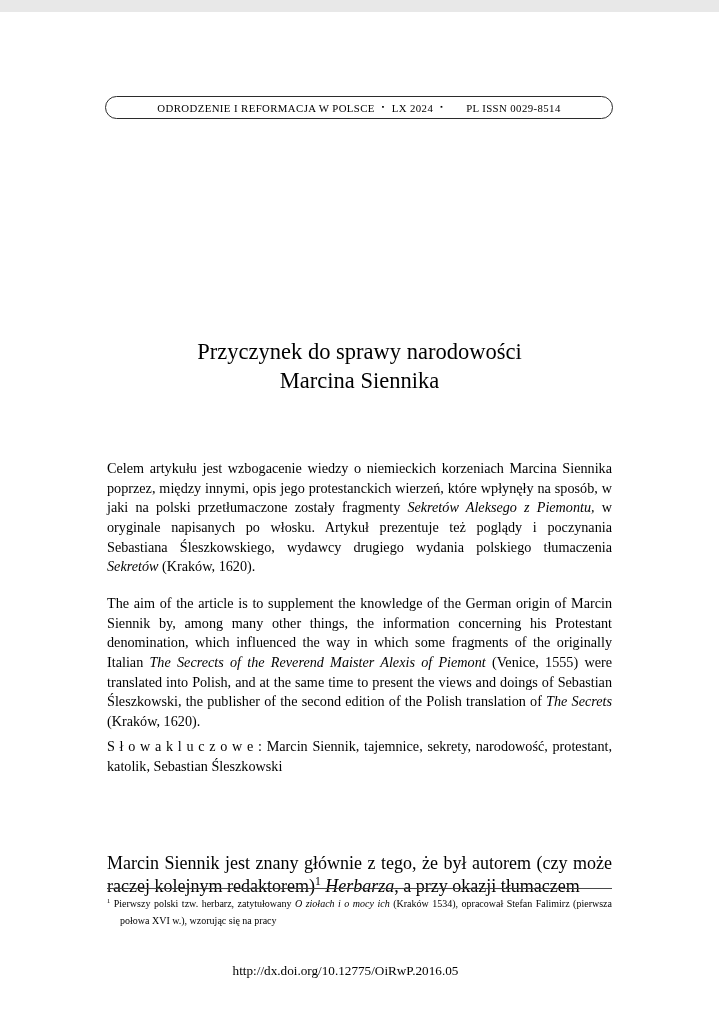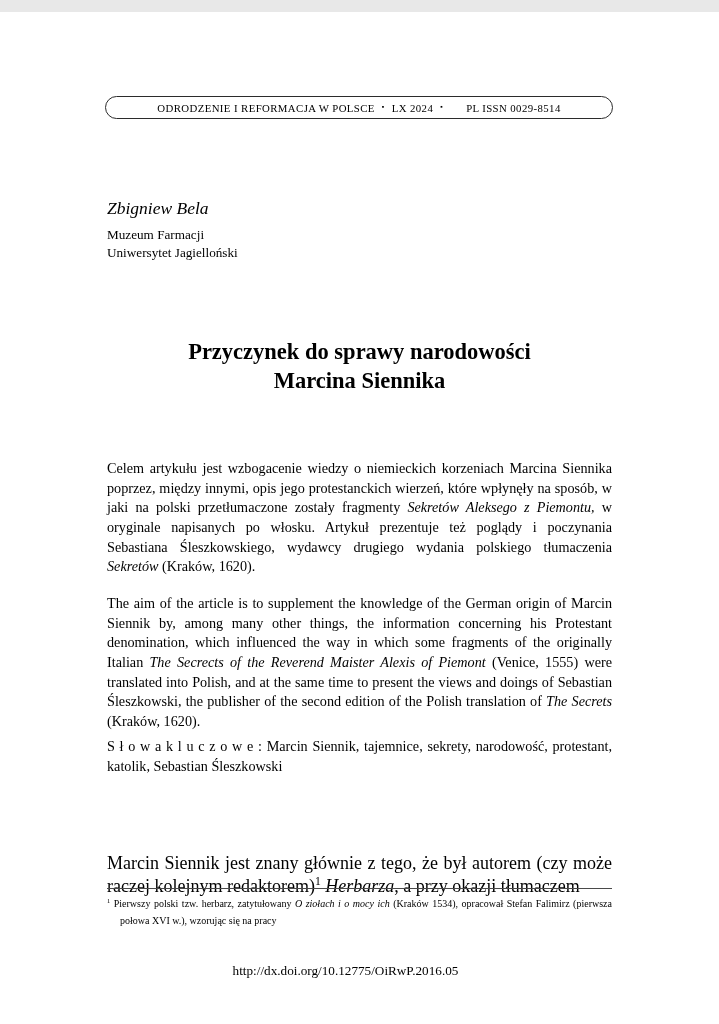--- a/index.html
+++ b/index.html
@@ -57,21 +57,20 @@
     line-height: 17.5px;
   }
   .title-block {
     position: absolute;
     top: 326px;
     left: 107px;
     width: 505px;
     text-align: center;
     font-size: 22.5px;
     line-height: 28.5px;
-    font-weight: bold;
   }
   .abstract {
     position: absolute;
     left: 107px;
     width: 505px;
     font-size: 14.2px;
     line-height: 19.6px;
     text-align: justify;
   }
   .abstract-pl { top: 433px; }
@@ -132,25 +131,20 @@
 <div class="page">
 
   <div class="banner">
     <span>ODRODZENIE I REFORMACJA W POLSCE</span>
     <span class="bullet">▪</span>
     <span>LX 2024</span>
     <span class="bullet">▪</span>
     <span class="issn">PL ISSN 0029-8514</span>
   </div>
 
-  <div class="author-block">
-    <div class="author-name">Zbigniew Bela</div>
-    <div class="affil">Muzeum Farmacji</div>
-    <div class="affil">Uniwersytet Jagielloński</div>
-  </div>
 
   <div class="title-block">
     <div>Przyczynek do sprawy narodowości</div>
     <div>Marcina Siennika</div>
   </div>
 
   <p class="abstract abstract-pl"><span>Celem artykułu jest wzbogacenie wiedzy o niemieckich korzeniach Marcina Siennika poprzez, między innymi, opis jego protestanckich wierzeń, które wpłynęły na sposób, w jaki na polski przetłumaczone zostały fragmenty </span><span class="it">Sekretów Aleksego z Piemontu,</span><span> w oryginale napisanych po włosku. Artykuł prezentuje też poglądy i poczynania Sebastiana Śleszkowskiego, wydawcy drugiego wydania polskiego tłumaczenia </span><span class="it">Sekretów</span><span> (Kraków, 1620).</span></p>
 
   <p class="abstract abstract-en"><span>The aim of the article is to supplement the knowledge of the German origin of Marcin Siennik by, among many other things, the information concerning his Protestant denomination, which influenced the way in which some fragments of the originally Italian </span><span class="it">The Secrects of the Reverend Maister Alexis of Piemont</span><span> (Venice, 1555) were translated into Polish, and at the same time to present the views and doings of Sebastian Śleszkowski, the publisher of the second edition of the Polish translation of </span><span class="it">The Secrets</span><span> (Kraków, 1620).</span></p>
 

